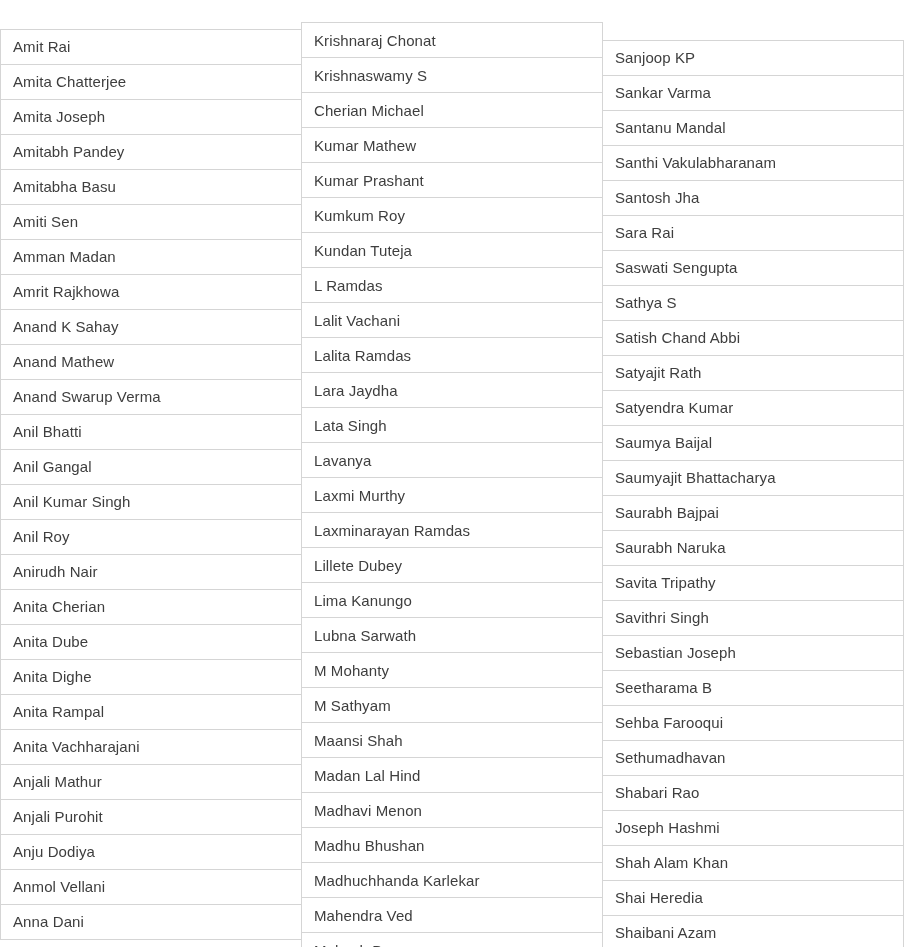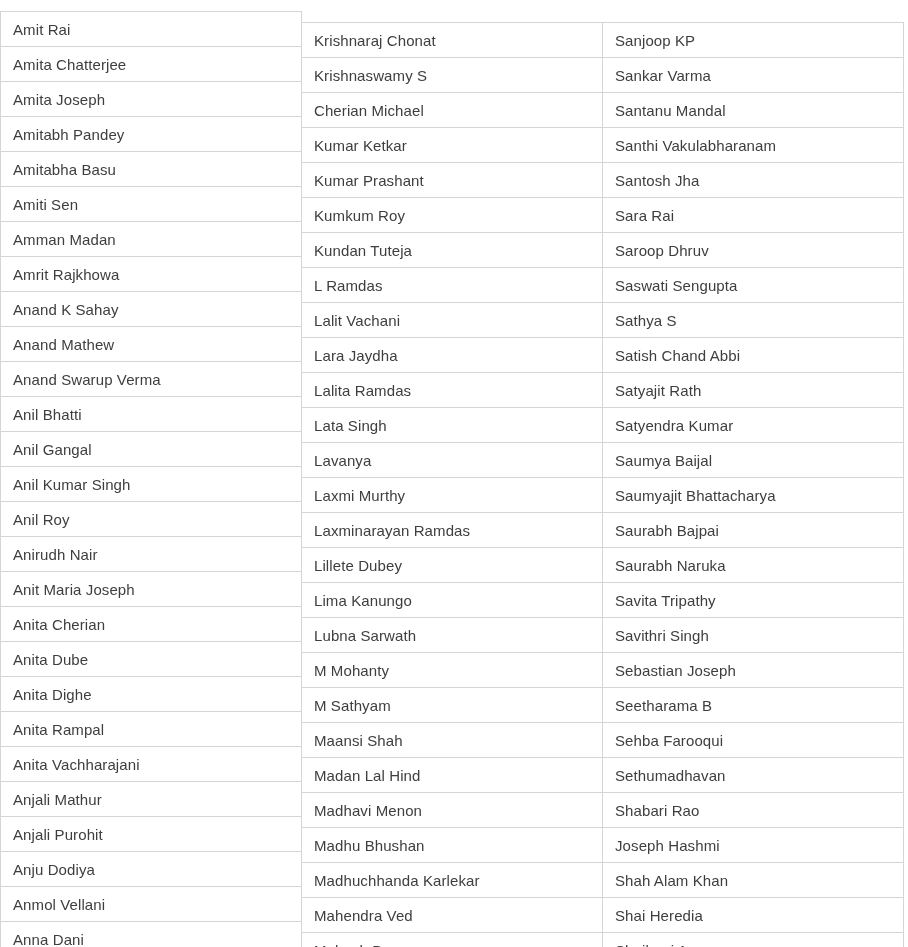--- a/index.html
+++ b/index.html
@@ -65,44 +65,43 @@
       <div class="cell">Amman Madan</div>
       <div class="cell">Amrit Rajkhowa</div>
       <div class="cell">Anand K Sahay</div>
       <div class="cell">Anand Mathew</div>
       <div class="cell">Anand Swarup Verma</div>
       <div class="cell">Anil Bhatti</div>
       <div class="cell">Anil Gangal</div>
       <div class="cell">Anil Kumar Singh</div>
       <div class="cell">Anil Roy</div>
       <div class="cell">Anirudh Nair</div>
-      <div class="cell">Anit Maria Joseph</div>
       <div class="cell">Anita Cherian</div>
       <div class="cell">Anita Dube</div>
       <div class="cell">Anita Dighe</div>
       <div class="cell">Anita Rampal</div>
       <div class="cell">Anita Vachharajani</div>
       <div class="cell">Anjali Mathur</div>
       <div class="cell">Anjali Purohit</div>
       <div class="cell">Anju Dodiya</div>
       <div class="cell">Anmol Vellani</div>
       <div class="cell">Anna Dani</div>
     </div>
   <div class="col">
       <div class="cell">Krishnaraj Chonat</div>
       <div class="cell">Krishnaswamy S</div>
       <div class="cell">Cherian Michael</div>
-      <div class="cell">Kumar Ketkar</div>
+      <div class="cell">Kumar Mathew</div>
       <div class="cell">Kumar Prashant</div>
       <div class="cell">Kumkum Roy</div>
       <div class="cell">Kundan Tuteja</div>
       <div class="cell">L Ramdas</div>
       <div class="cell">Lalit Vachani</div>
+      <div class="cell">Lalita Ramdas</div>
       <div class="cell">Lara Jaydha</div>
-      <div class="cell">Lalita Ramdas</div>
       <div class="cell">Lata Singh</div>
       <div class="cell">Lavanya</div>
       <div class="cell">Laxmi Murthy</div>
       <div class="cell">Laxminarayan Ramdas</div>
       <div class="cell">Lillete Dubey</div>
       <div class="cell">Lima Kanungo</div>
       <div class="cell">Lubna Sarwath</div>
       <div class="cell">M Mohanty</div>
       <div class="cell">M Sathyam</div>
       <div class="cell">Maansi Shah</div>
@@ -113,21 +112,20 @@
       <div class="cell">Mahendra Ved</div>
       <div class="cell">Mahesh Darpan</div>
     </div>
   <div class="col">
       <div class="cell">Sanjoop KP</div>
       <div class="cell">Sankar Varma</div>
       <div class="cell">Santanu Mandal</div>
       <div class="cell">Santhi Vakulabharanam</div>
       <div class="cell">Santosh Jha</div>
       <div class="cell">Sara Rai</div>
-      <div class="cell">Saroop Dhruv</div>
       <div class="cell">Saswati Sengupta</div>
       <div class="cell">Sathya S</div>
       <div class="cell">Satish Chand Abbi</div>
       <div class="cell">Satyajit Rath</div>
       <div class="cell">Satyendra Kumar</div>
       <div class="cell">Saumya Baijal</div>
       <div class="cell">Saumyajit Bhattacharya</div>
       <div class="cell">Saurabh Bajpai</div>
       <div class="cell">Saurabh Naruka</div>
       <div class="cell">Savita Tripathy</div>

